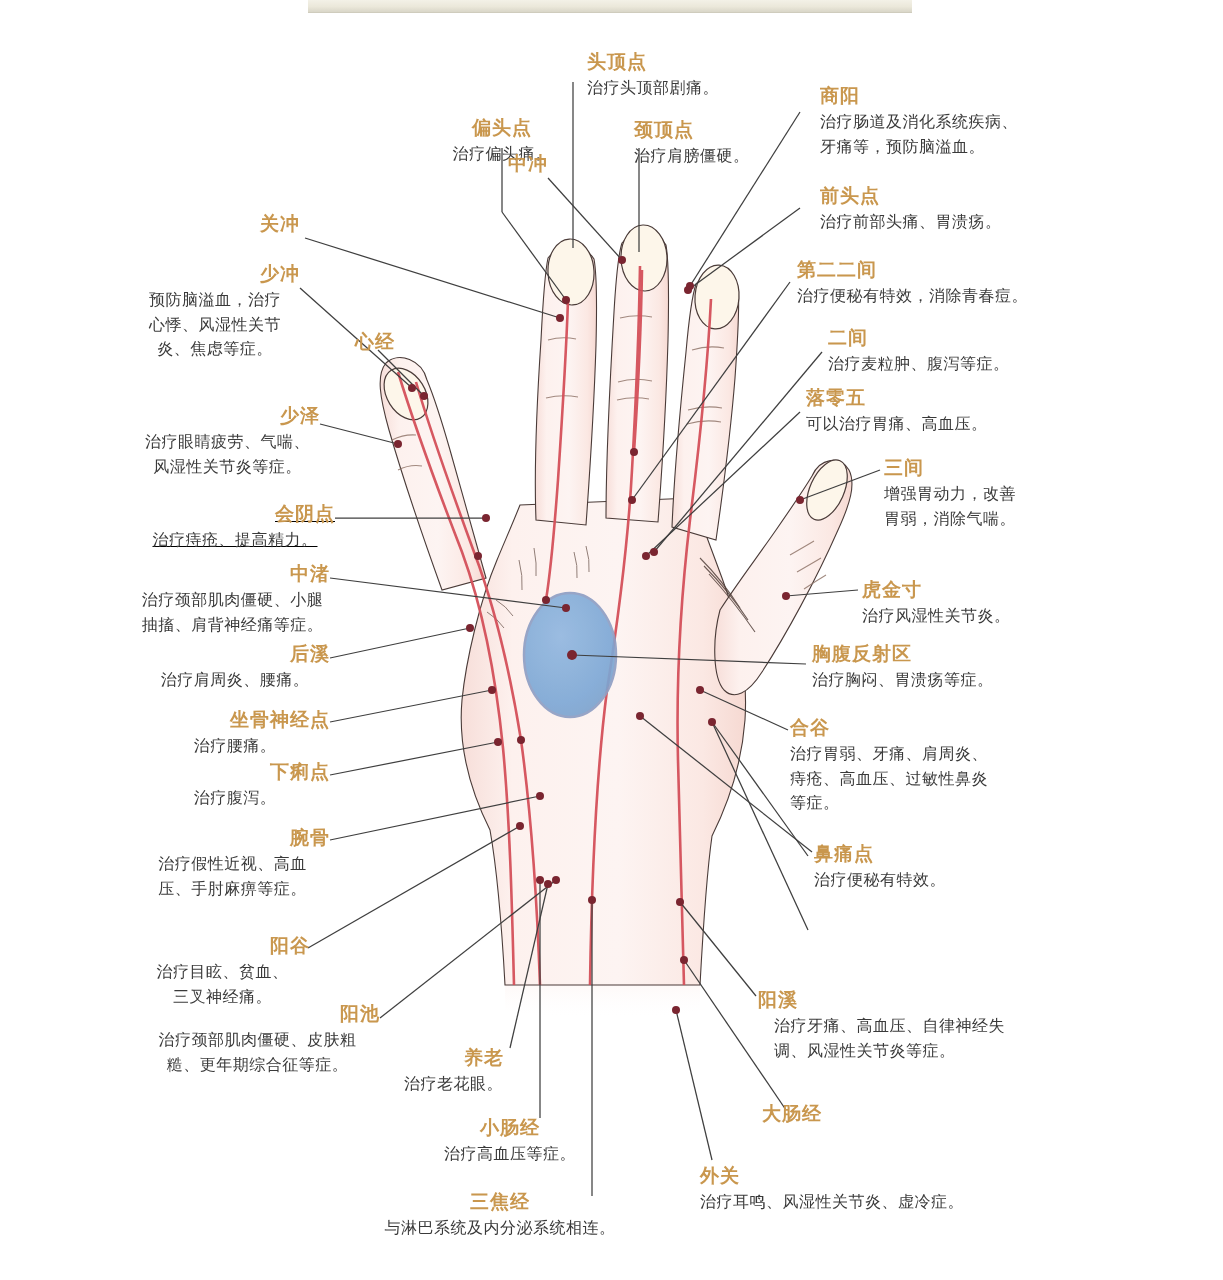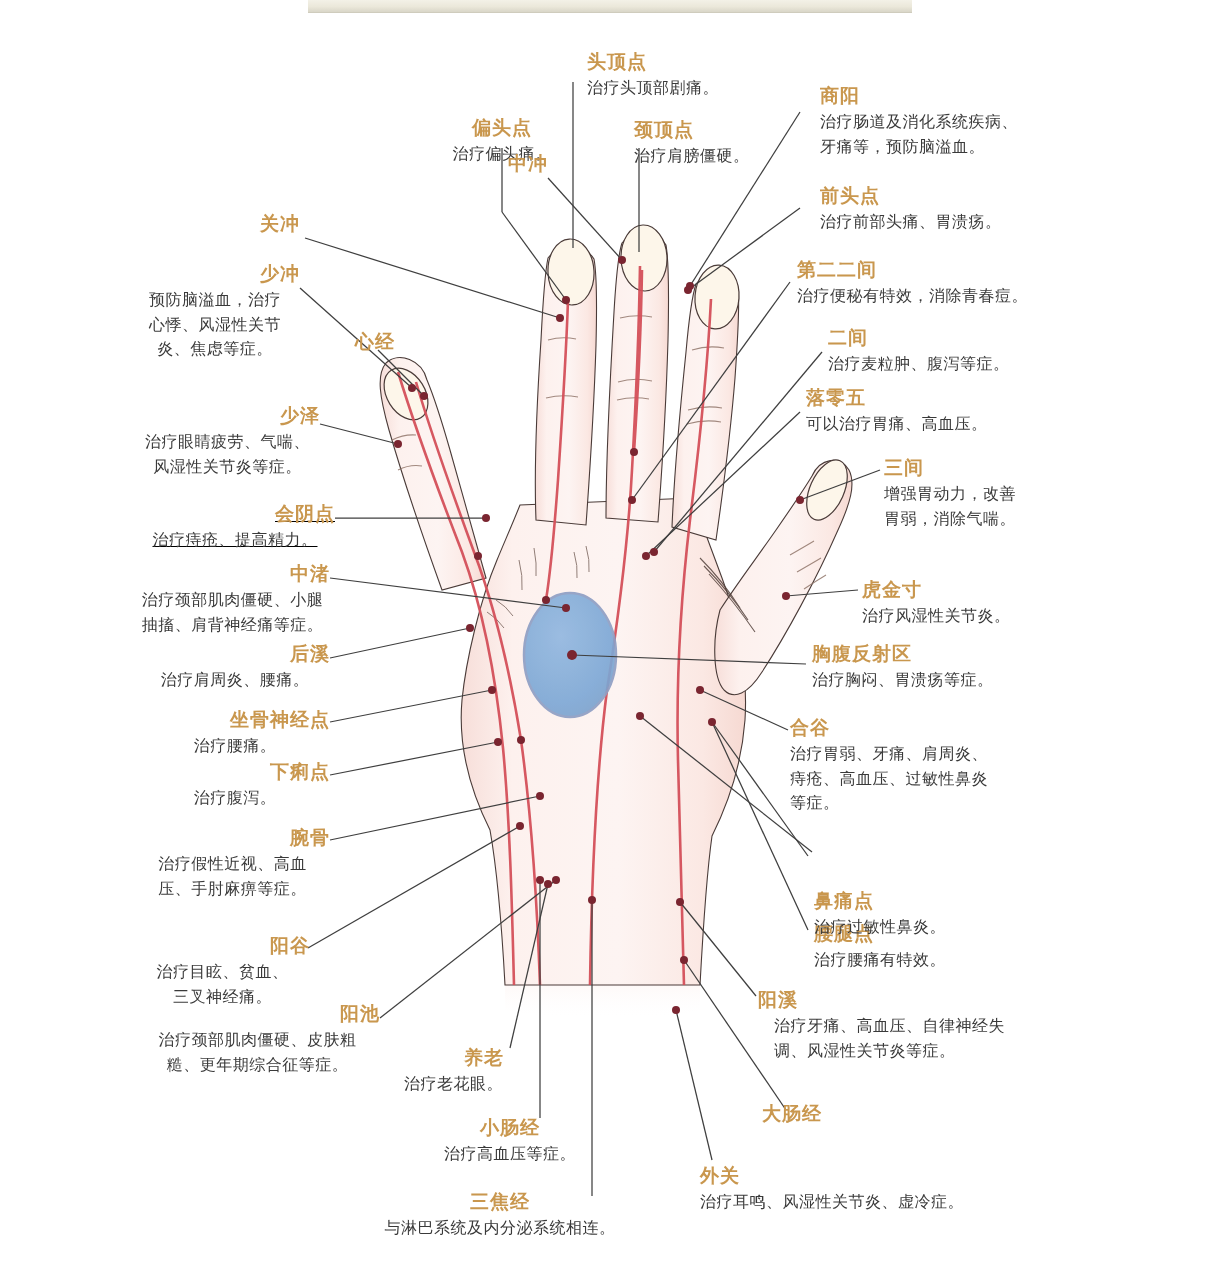--- a/index.html
+++ b/index.html
@@ -396,28 +396,24 @@
   <div class="callout ta-l" style="left:762px; top:1102px; width:280px;">
     <div class="hd">大肠经</div>
   </div>
 
   <div class="callout ta-l" style="left:758px; top:988px; width:300px;">
     <div class="hd">阳溪</div>
     <div class="bd" style="white-space:pre-line;margin-left:16px;">治疗牙痛、高血压、自律神经失
 调、风湿性关节炎等症。</div>
   </div>
 
-  <div class="callout ta-l" style="left:814px; top:922px; width:260px;">
-    <div class="hd">腰腿点</div>
-    <div class="bd">治疗腰痛有特效。</div>
-  </div>
-
-  <div class="callout ta-l" style="left:814px; top:889px; width:260px;">
+
+  <div class="callout ta-l" style="left:814px; top:842px; width:260px;">
     <div class="hd">鼻痛点</div>
-    <div class="bd">治疗过敏性鼻炎。</div>
+    <div class="bd">治疗便秘有特效。</div>
   </div>
 
   <div class="callout ta-l" style="left:790px; top:716px; width:300px;">
     <div class="hd">合谷</div>
     <div class="bd" style="white-space:pre-line;">治疗胃弱、牙痛、肩周炎、
 痔疮、高血压、过敏性鼻炎
 等症。</div>
   </div>
 
   <div class="callout ta-l" style="left:812px; top:642px; width:290px;">

